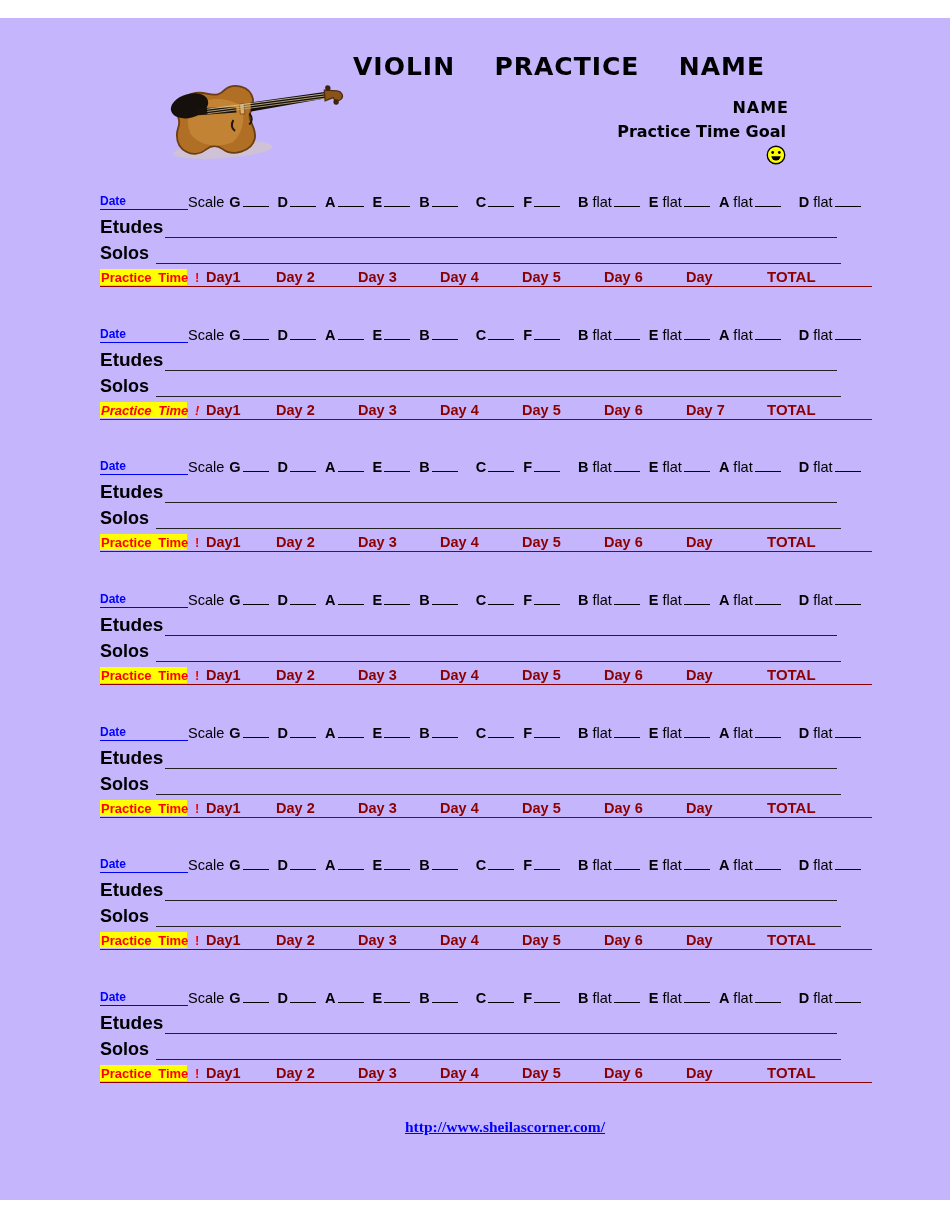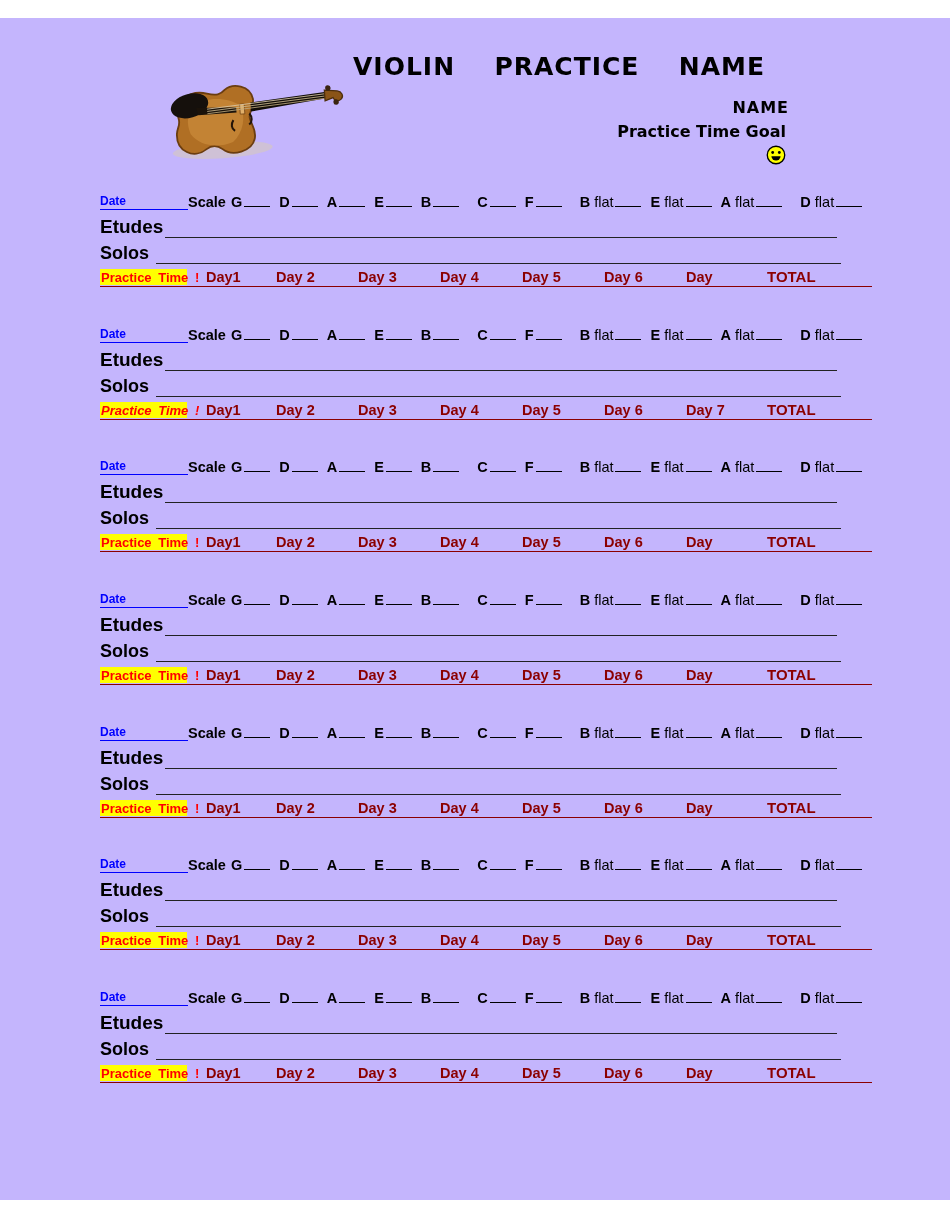--- a/index.html
+++ b/index.html
@@ -38,21 +38,21 @@
 
   
   .blocks { position:absolute; left:100px; top:174px; width:790px; }
   .block { height:92px; margin-bottom:40.7px; }
 
   .row-scale { display:flex; align-items:flex-end; height:18px; font-size:14.5px; white-space:nowrap; }
   .date-chip {
     flex:none; width:88px; color:#0000FF; border-bottom:1.8px solid #0000FF;
     font-size:12px; font-weight:700; height:16px;
   }
-  .scale-word { margin-right:5px;font-weight:bold; }
+  .scale-word { margin-right:5px; }
   .scale-item { display:inline-flex; align-items:baseline; margin-right:9px; }
   .scale-item b { font-weight:700; }
   .scale-item .flat { font-weight:400; margin-left:4px; }
   .scale-item .blank { display:inline-block; width:26px; border-bottom:1.6px solid #000; height:11px; margin-left:2px; }
   .scale-item:nth-child(6), .scale-item:nth-child(8), .scale-item:nth-child(11) { margin-left:9px; }
 
   .row-etudes { display:flex; align-items:flex-end; width:737px; height:25px; margin-top:3px;
                 font-weight:700; font-size:19px; }
   .row-solos  { display:flex; align-items:flex-end; width:741px; height:26px;
                 font-weight:700; font-size:18px; }
@@ -609,14 +609,17 @@
             <span class="day-cell">Day 5</span>
             <span class="day-cell">Day 6</span>
             <span class="day-cell">Day</span>
           </span>
         <span class="total-label">TOTAL</span>
         <span class="tail"></span>
       </div>
     </div>
   </div>
 
+  <div class="footer">
+    <a href="#" title="http://www.sheilascorner.com/">http://www.sheilascorner.com/</a>
+  </div>
 
 </div>
 
 </body></html>

